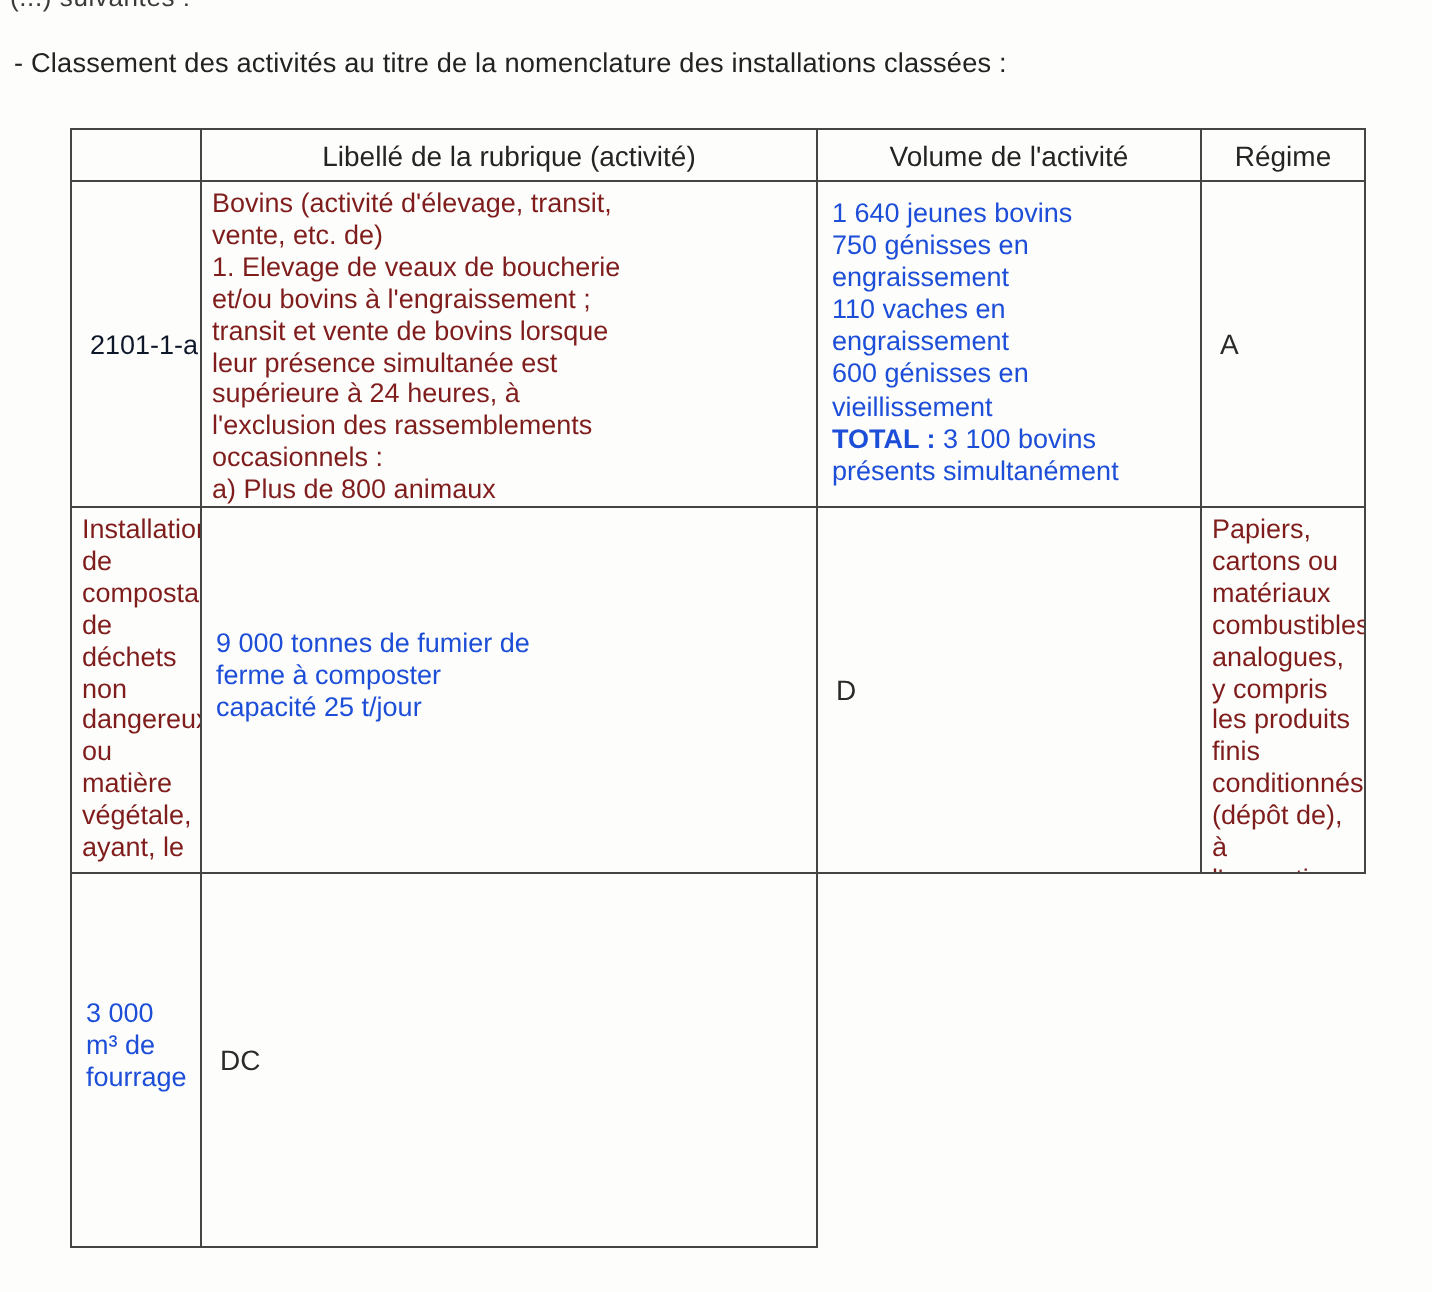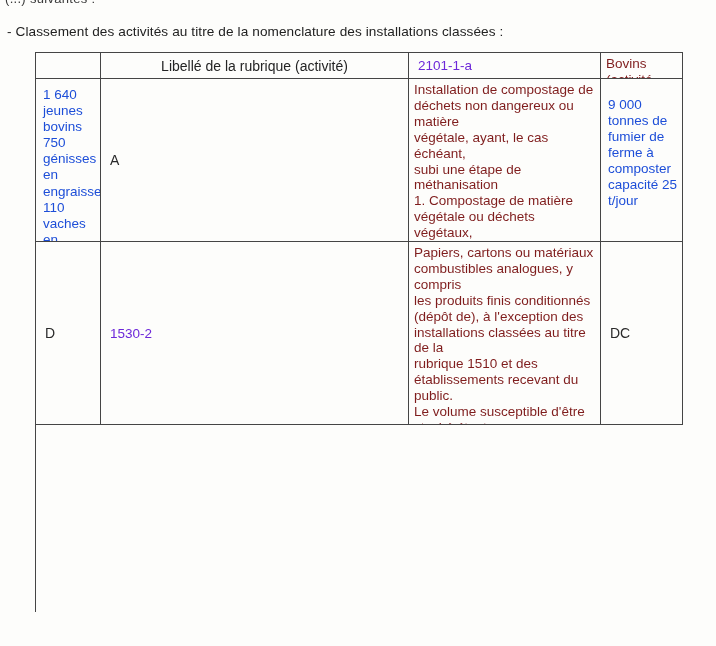--- a/index.html
+++ b/index.html
@@ -37,21 +37,21 @@
     position: absolute;
     top: 24px;
     left: 7px;
     font-size: 13.6px;
     color: #222222;
     letter-spacing: 0.1px;
   }
   .icp-table {
     position: absolute;
     left: 35px;
-    top: 52px;
+    top: 64px;
     width: 647px;
     display: grid;
     grid-template-columns: 65px 308px 192px 82px;
     grid-template-rows: 26px 163px 183px 187px;
     border-top: 1px solid #454545;
     border-left: 1px solid #454545;
     background: #fdfdfb;
   }
   .cell {
     border-right: 1px solid #454545;
@@ -64,21 +64,21 @@
     align-items: center;
     justify-content: center;
     font-size: 14px;
     color: #242424;
   }
   .code-cell {
     display: flex;
     align-items: center;
     padding-left: 9px;
     font-size: 13.5px;
-    color: #6d28d9;
+    color: #0f172a;
   }
   .libelle-cell {
     padding: 3px 4px 2px 5px;
     font-size: 13.5px;
     line-height: 15.9px;
     color: #7f1d1d;
   }
   .volume-cell {
     padding: 8px 4px 2px 7px;
     font-size: 13.5px;
@@ -111,20 +111,22 @@
   <div class="clipped-top">
     <span>(...) suivantes :</span>
   </div>
 
   <div class="heading">- Classement des activités au titre de la nomenclature des installations classées :</div>
 
   <div class="icp-table">
 
     <div class="cell th"></div>
     <div class="cell th">Libellé de la rubrique (activité)</div>
+    <div class="cell th">Volume de l'activité</div>
+    <div class="cell th">Régime</div>
 
     <div class="cell code-cell">2101-1-a</div>
     <div class="cell libelle-cell">
       <div class="pre">Bovins (activité d'élevage, transit,
 vente, etc. de)
 1. Elevage de veaux de boucherie
 et/ou bovins à l'engraissement ;
 transit et vente de bovins lorsque
 leur présence simultanée est
 supérieure à 24 heures, à
@@ -158,30 +160,32 @@
 étant supérieure ou égale à 3 t/j
 mais inférieure à 30 t/j</div>
     </div>
     <div class="cell volume-cell v-center">
       <div class="pre">9 000 tonnes de fumier de
 ferme à composter
 capacité 25 t/jour</div>
     </div>
     <div class="cell regime-cell">D</div>
 
-    <div class="cell code-cell">1530-2</div>
     <div class="cell libelle-cell">
       <div class="pre">Papiers, cartons ou matériaux
 combustibles analogues, y compris
 les produits finis conditionnés
 (dépôt de), à l'exception des
 installations classées au titre de la
 rubrique 1510 et des
 établissements recevant du public.
 Le volume susceptible d'être
 stocké étant :
 2. Supérieur à 1 000 m ³ mais
 inférieur ou égal à 20 000 m ³</div>
     </div>
+    <div class="cell volume-cell v-center">
+      <div class="pre">3 000 m³ de fourrage</div>
+    </div>
     <div class="cell regime-cell">DC</div>
 
   </div>
 </div>
 
 </body></html>

